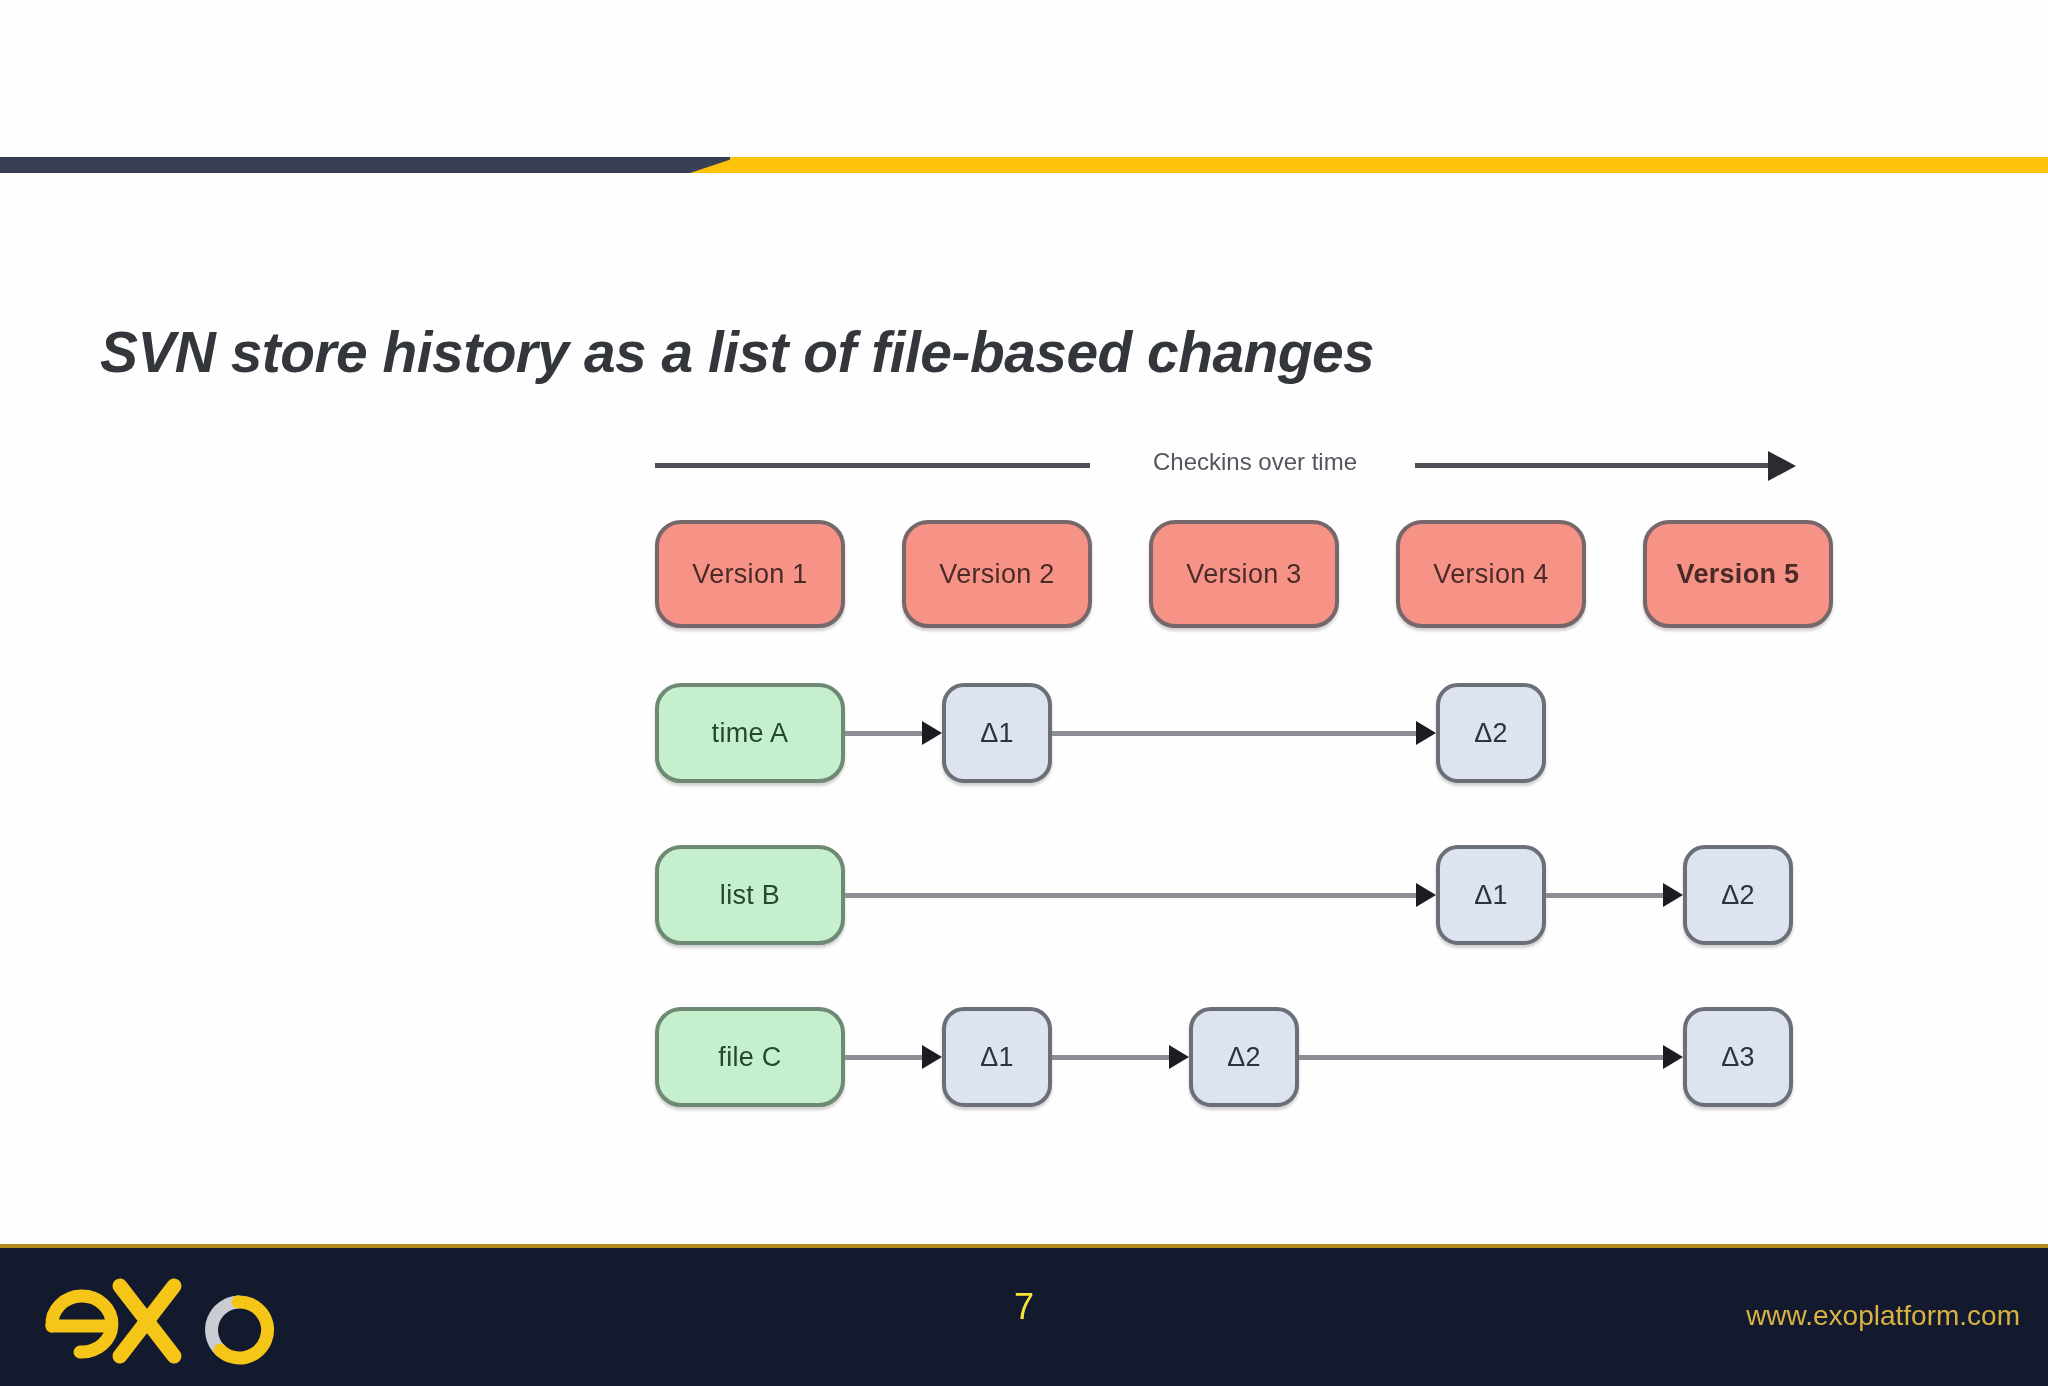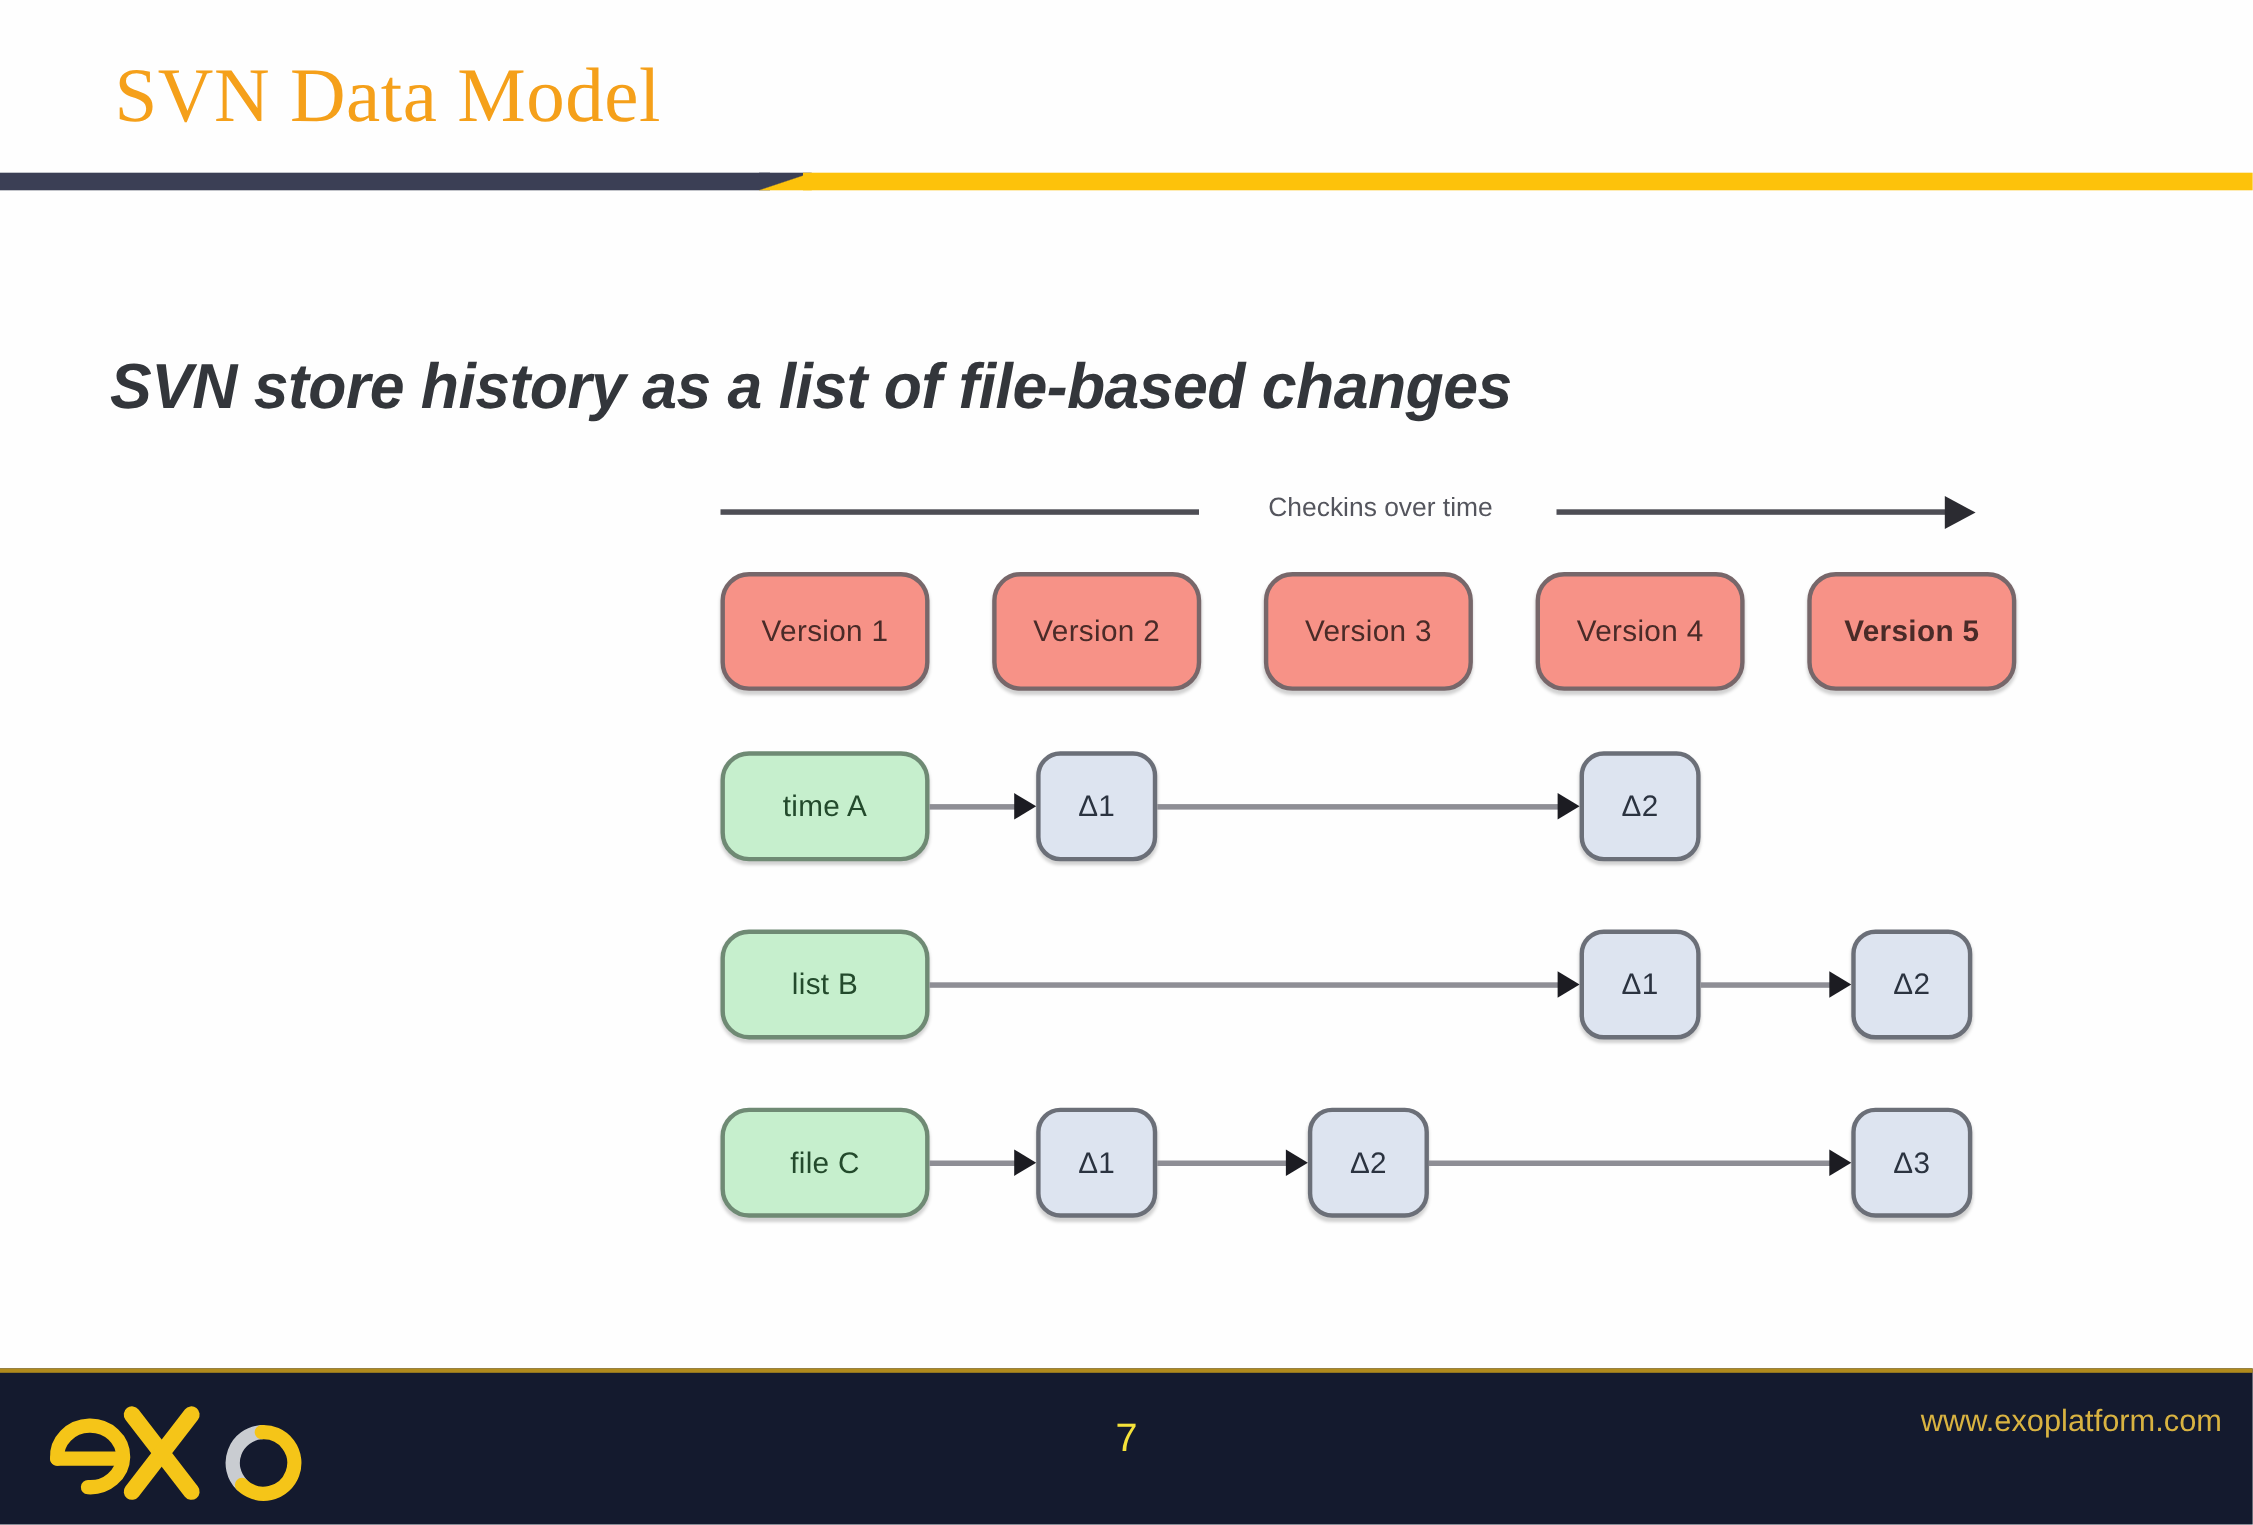--- a/index.html
+++ b/index.html
@@ -205,27 +205,26 @@
   }
   #footer-links {
     position: absolute;
     right: 28px;
     top: 22px;
     text-align: right;
     color: #d9b341;
     font-size: 28px;
     line-height: 44px;
   }
-  #footer-links div { white-space: nowrap; }
+  #footer-links div { white-space: nowrap; margin-top: 24px; }
 </style>
 </head>
 <body>
 
 <div id="slide-header">
-  <div id="slide-title">SVN Data Model</div>
   <div id="header-divider">
     <div id="divider-navy"></div>
     <div id="divider-wedge"></div>
     <div id="divider-yellow"></div>
   </div>
 </div>
 
 <div id="main-heading">SVN store history as a list of file-based changes</div>
 
 <div id="diagram">

